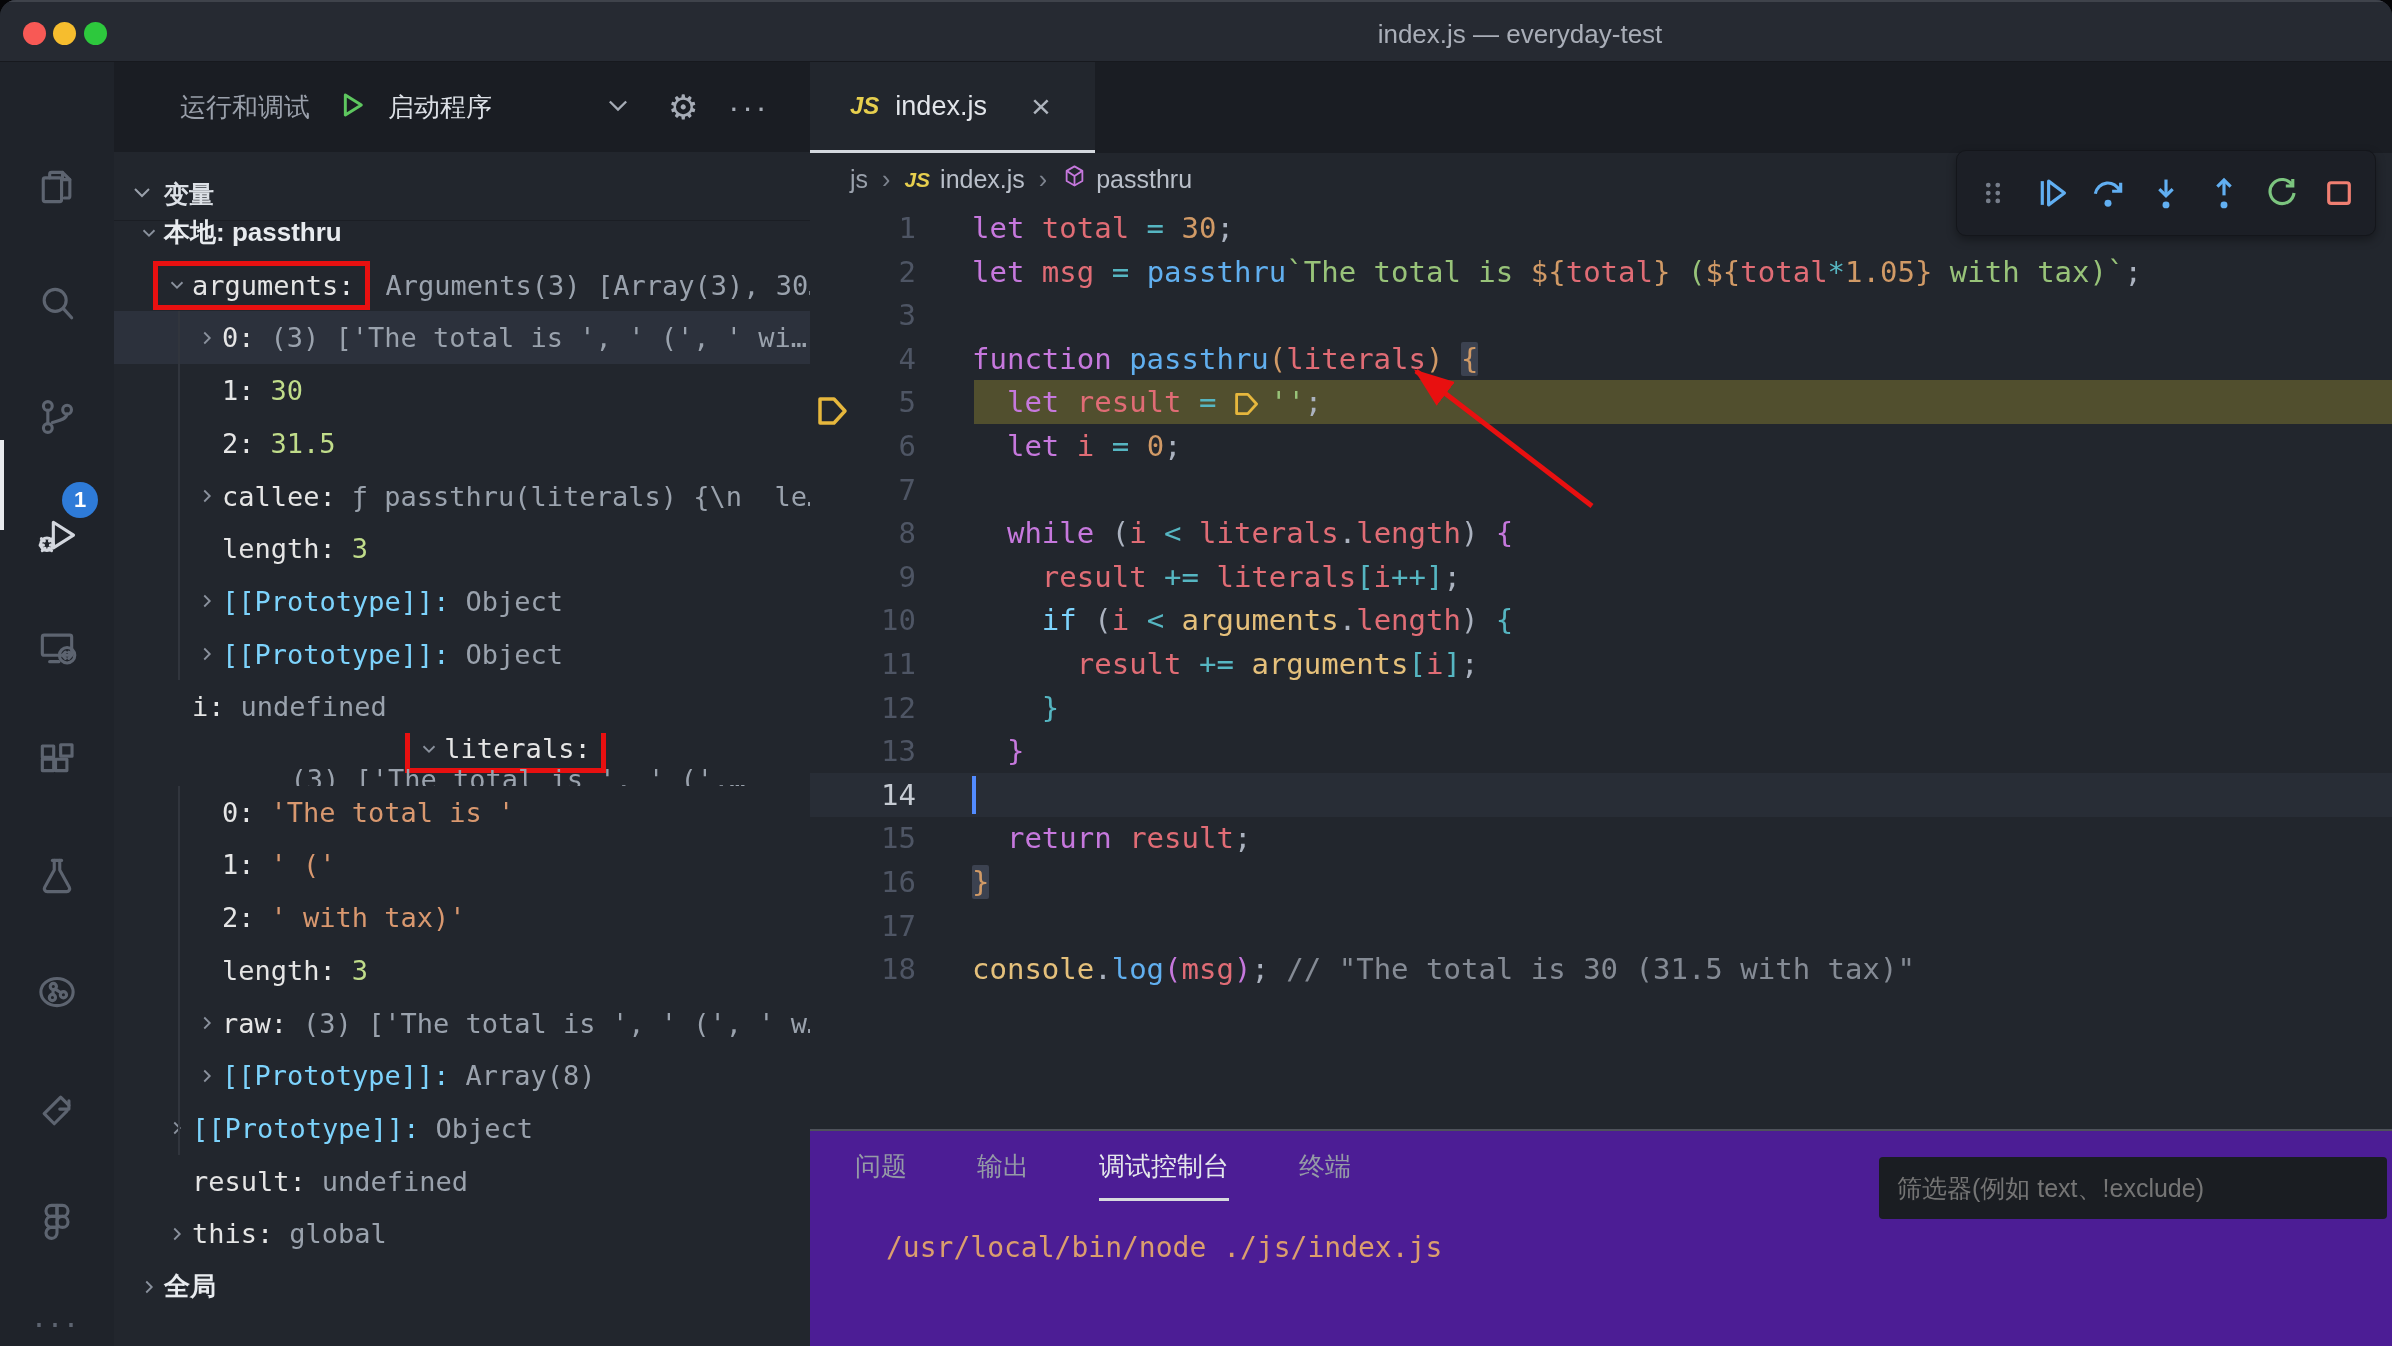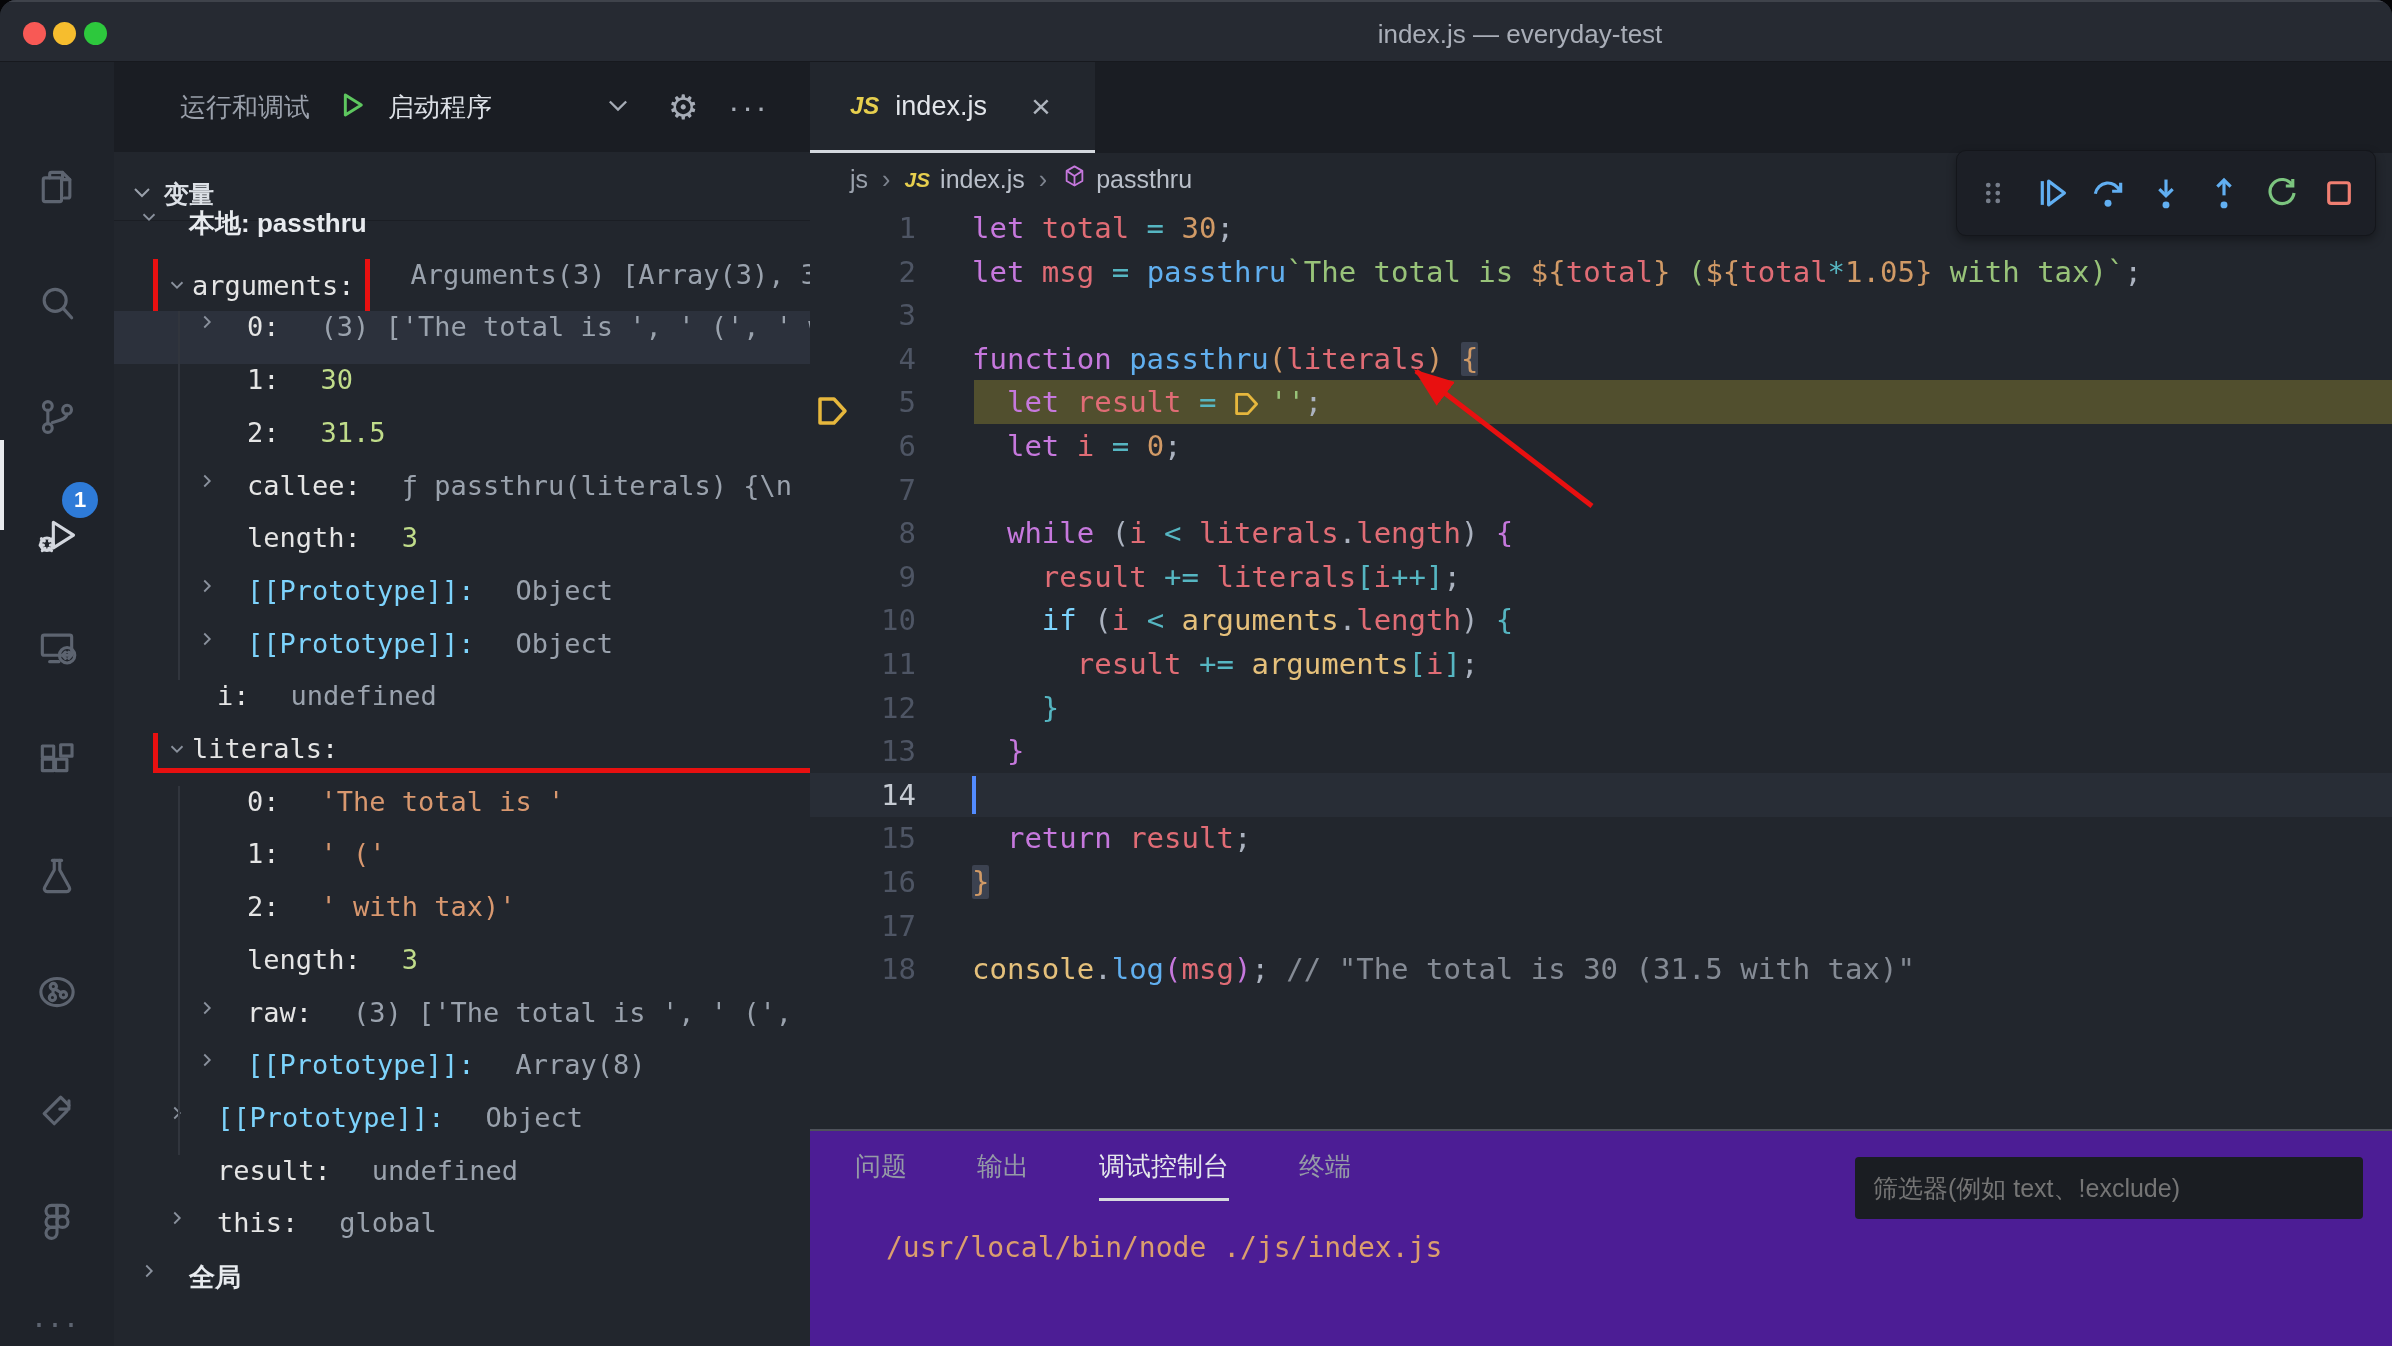--- a/index.html
+++ b/index.html
@@ -24,21 +24,21 @@
   #debug-header .hlabel{color:#9aa0ab;font-size:26px;margin-left:66px;}
   #debug-header .hconfig{color:#dbdfe5;font-size:26px;margin-left:20px;}
   #dh-play{margin-left:26px;}
   #dh-chevron{margin-left:112px;}
   #dh-gear{margin-left:36px;color:#a6acb6;font-size:34px;}
   #dh-ellipsis{margin-left:30px;color:#a6acb6;font-size:32px;letter-spacing:3px;}
   #vars-header{left:0;top:106px;width:696px;height:52px;display:flex;align-items:center;border-bottom:1px solid #1b1e24;}
   #vars-header .vh-chev{margin-left:16px;}
   #vars-header .vh-label{color:#dde1e7;font-size:25px;font-weight:bold;margin-left:10px;}
   #vartree{left:0;top:144px;width:696px;height:1140px;font-family:"DejaVu Sans Mono",monospace;font-size:27px;}
-  .tr{position:absolute;left:0;width:696px;height:53px;display:flex;white-space:pre;overflow:hidden;gap:25px;}
+  .tr{position:absolute;left:0;width:696px;height:53px;display:flex;align-items:center;white-space:pre;overflow:hidden;}
   .tr.sel{background:#2c313c;}
   .tr .chev{width:30px;display:inline-flex;justify-content:center;flex:none;}
   .tname{color:#e5e5e5;}
   .tname.proto{color:#7dd3fc;}
   .tname.scope{color:#e8ebef;font-weight:bold;font-family:"Liberation Sans",sans-serif;font-size:26px;}
   .tval{color:#9aa2ad;margin-left:16px;}
   .tval.num{color:#c0dc8a;}
   .tval.str{color:#d9986f;}
   .redbox{display:inline-flex;align-items:center;border:5px solid var(--annot-red);padding:4px 10px 4px 4px;margin:-9px 0 -9px -9px;}
   .guide{position:absolute;width:2px;background:#31353d;left:64px;}
@@ -65,21 +65,21 @@
   .tk-b1m{color:#d19a66;background:#3c4250;border-radius:2px}
   .cursor{position:absolute;width:4px;height:38px;top:3px;background:#528bff;}
   
   #debug-toolbar{left:1956px;top:150px;width:420px;height:86px;background:#1c1f26;border:1px solid #14161b;border-radius:10px;box-shadow:0 4px 10px rgba(0,0,0,.35);display:flex;align-items:center;justify-content:space-evenly;box-sizing:border-box;}
   #debug-toolbar .dbg-btn{width:44px;height:44px;display:flex;align-items:center;justify-content:center;}
   
   #panel{left:810px;top:1129px;width:1582px;height:217px;background:#4c1d95;border-top:2px solid #4e525a;box-sizing:border-box;}
   #panel-tabs{position:absolute;left:45px;top:18px;display:flex;gap:70px;font-size:26px;}
   .ptab{color:#959ba6;padding-bottom:14px;}
   .ptab.active{color:#e4e7eb;border-bottom:3px solid #d7dade;}
-  #panel-filter{position:absolute;left:1045px;top:26px;width:508px;height:62px;background:#1a1d22;border:none;border-radius:4px;color:#8b909b;font-size:25px;padding:0 18px;box-sizing:border-box;font-family:"Liberation Sans",sans-serif;outline:none;}
+  #panel-filter{position:absolute;left:1069px;top:26px;width:508px;height:62px;background:#1a1d22;border:none;border-radius:4px;color:#8b909b;font-size:25px;padding:0 18px;box-sizing:border-box;font-family:"Liberation Sans",sans-serif;outline:none;}
   #console-line{position:absolute;left:76px;top:100px;font-family:"DejaVu Sans Mono",monospace;font-size:28px;color:#dc9e6d;white-space:pre;}
   
   #annot-arrow{left:0;top:0;pointer-events:none;}
   svg.inline-icon{display:inline-block;vertical-align:middle;}
 </style>
 </head>
 <body>
 
 <div id="window">
 

